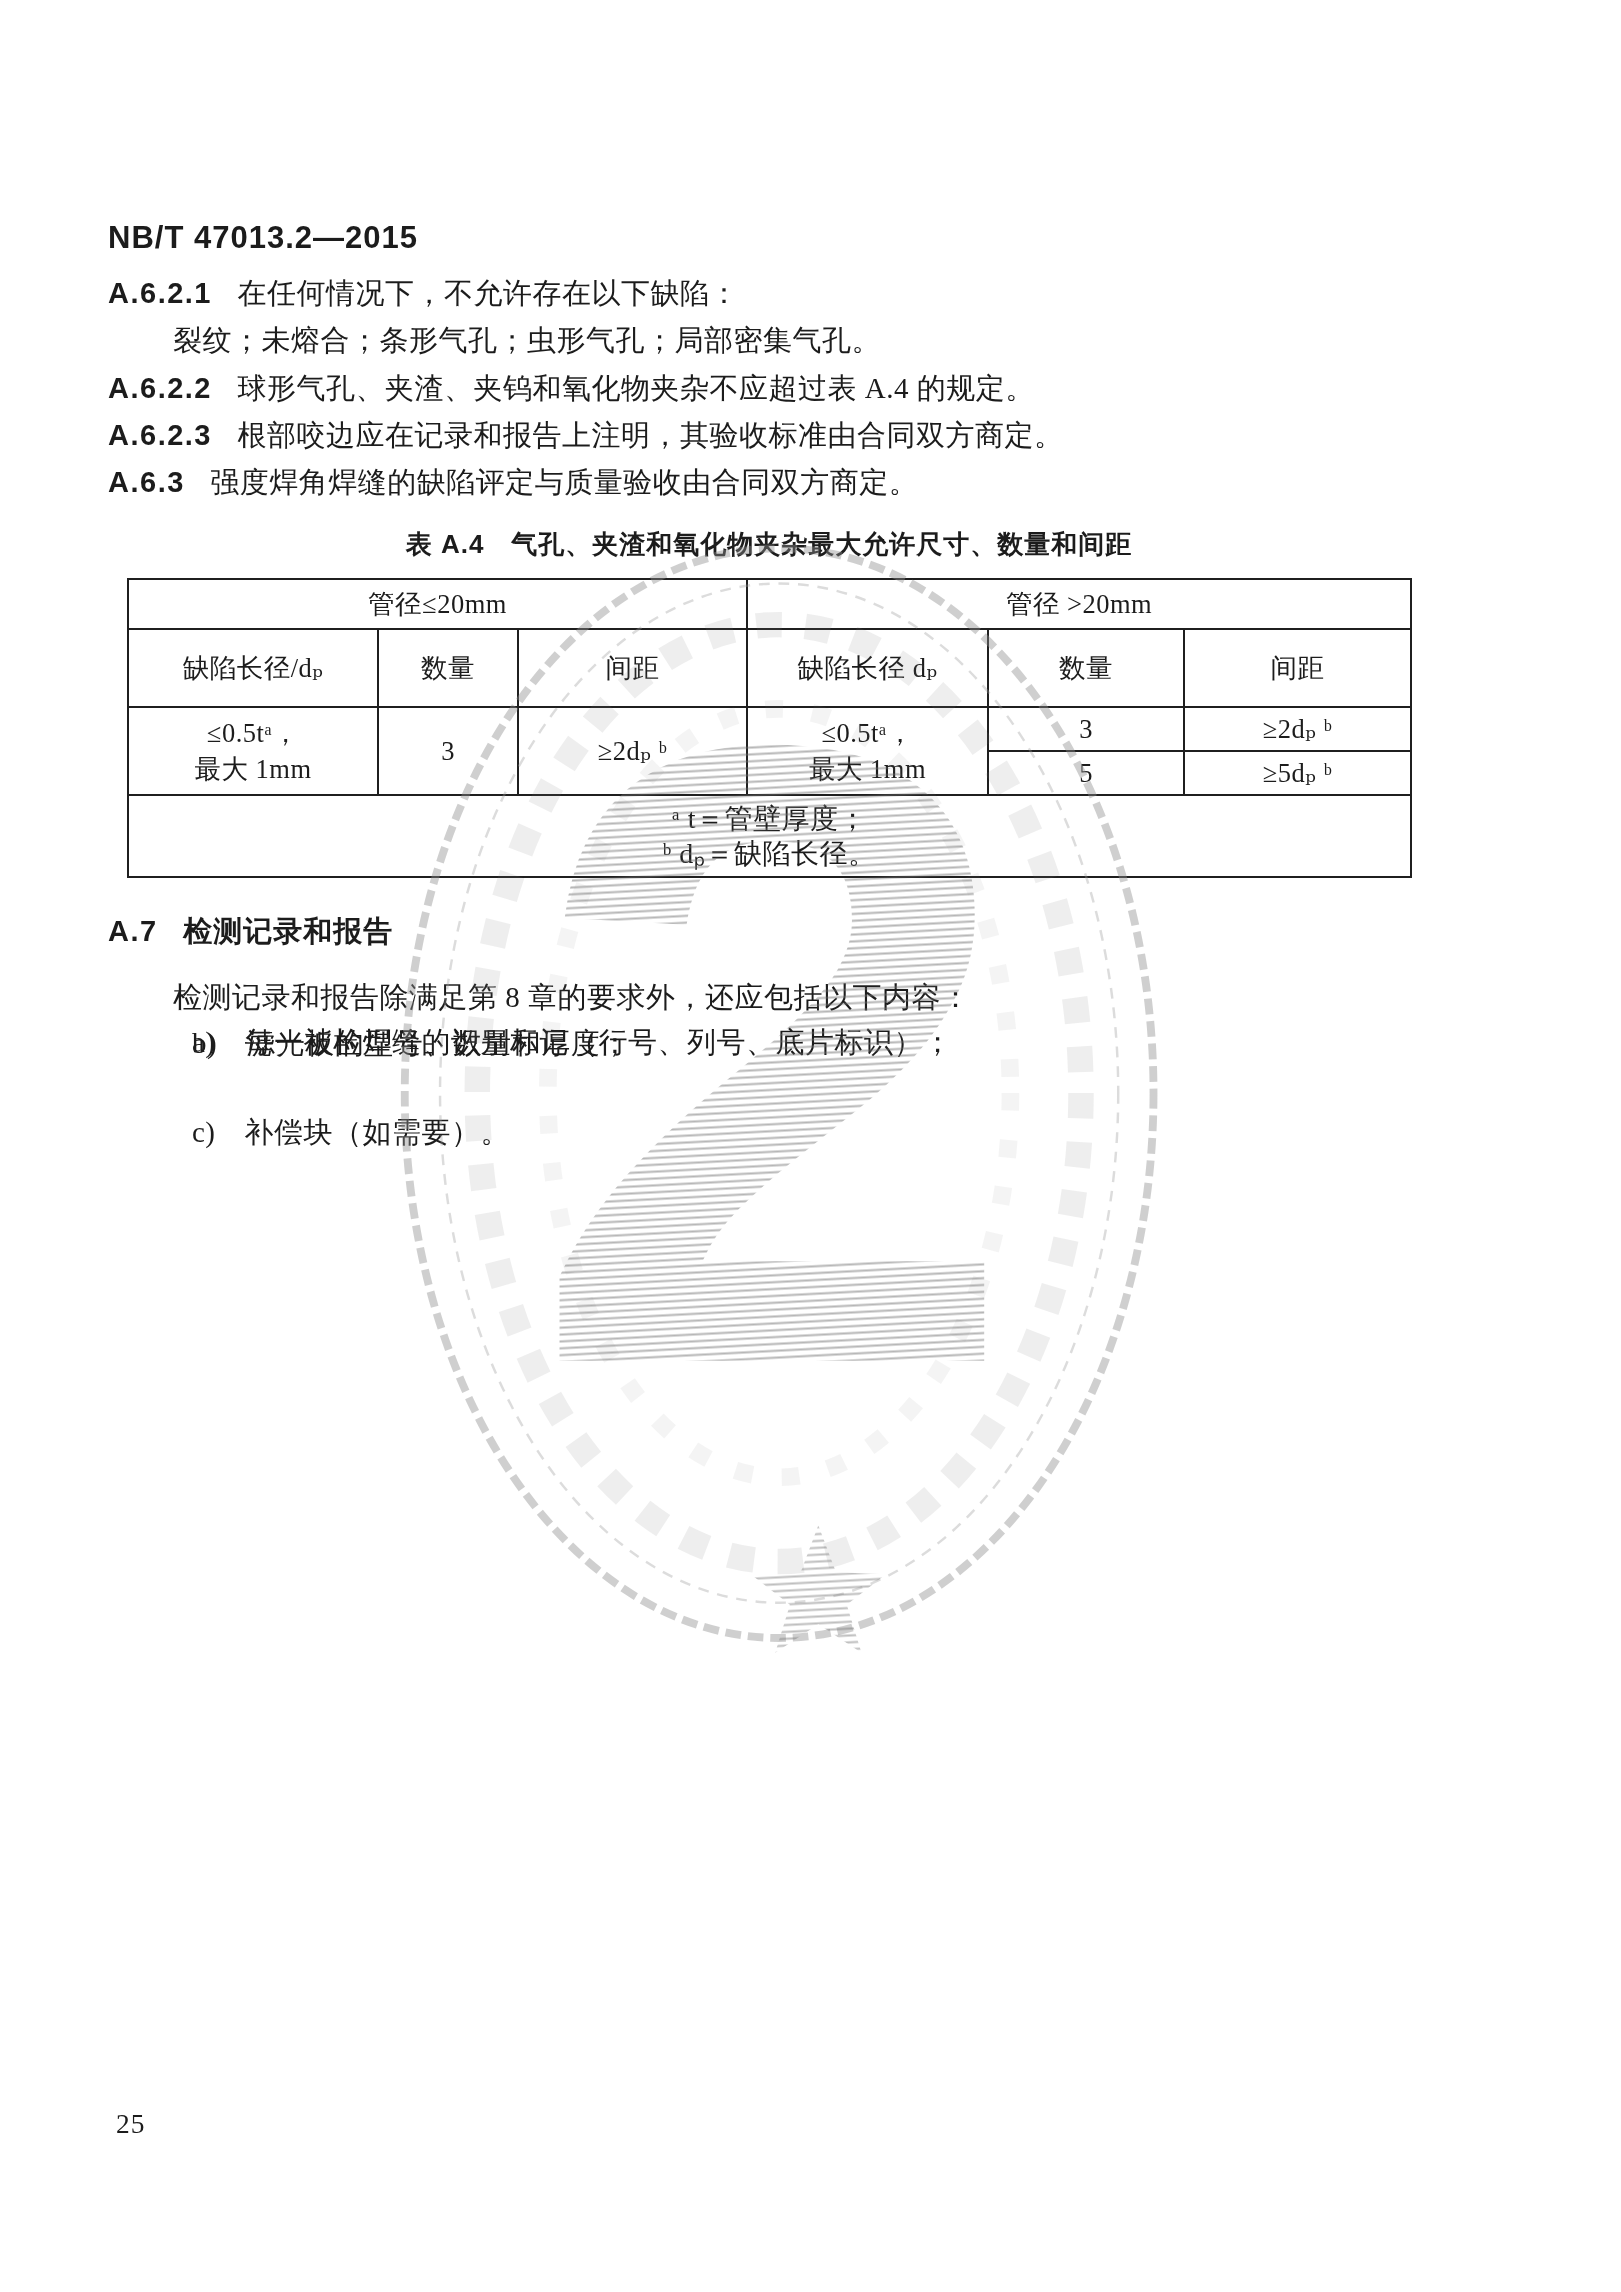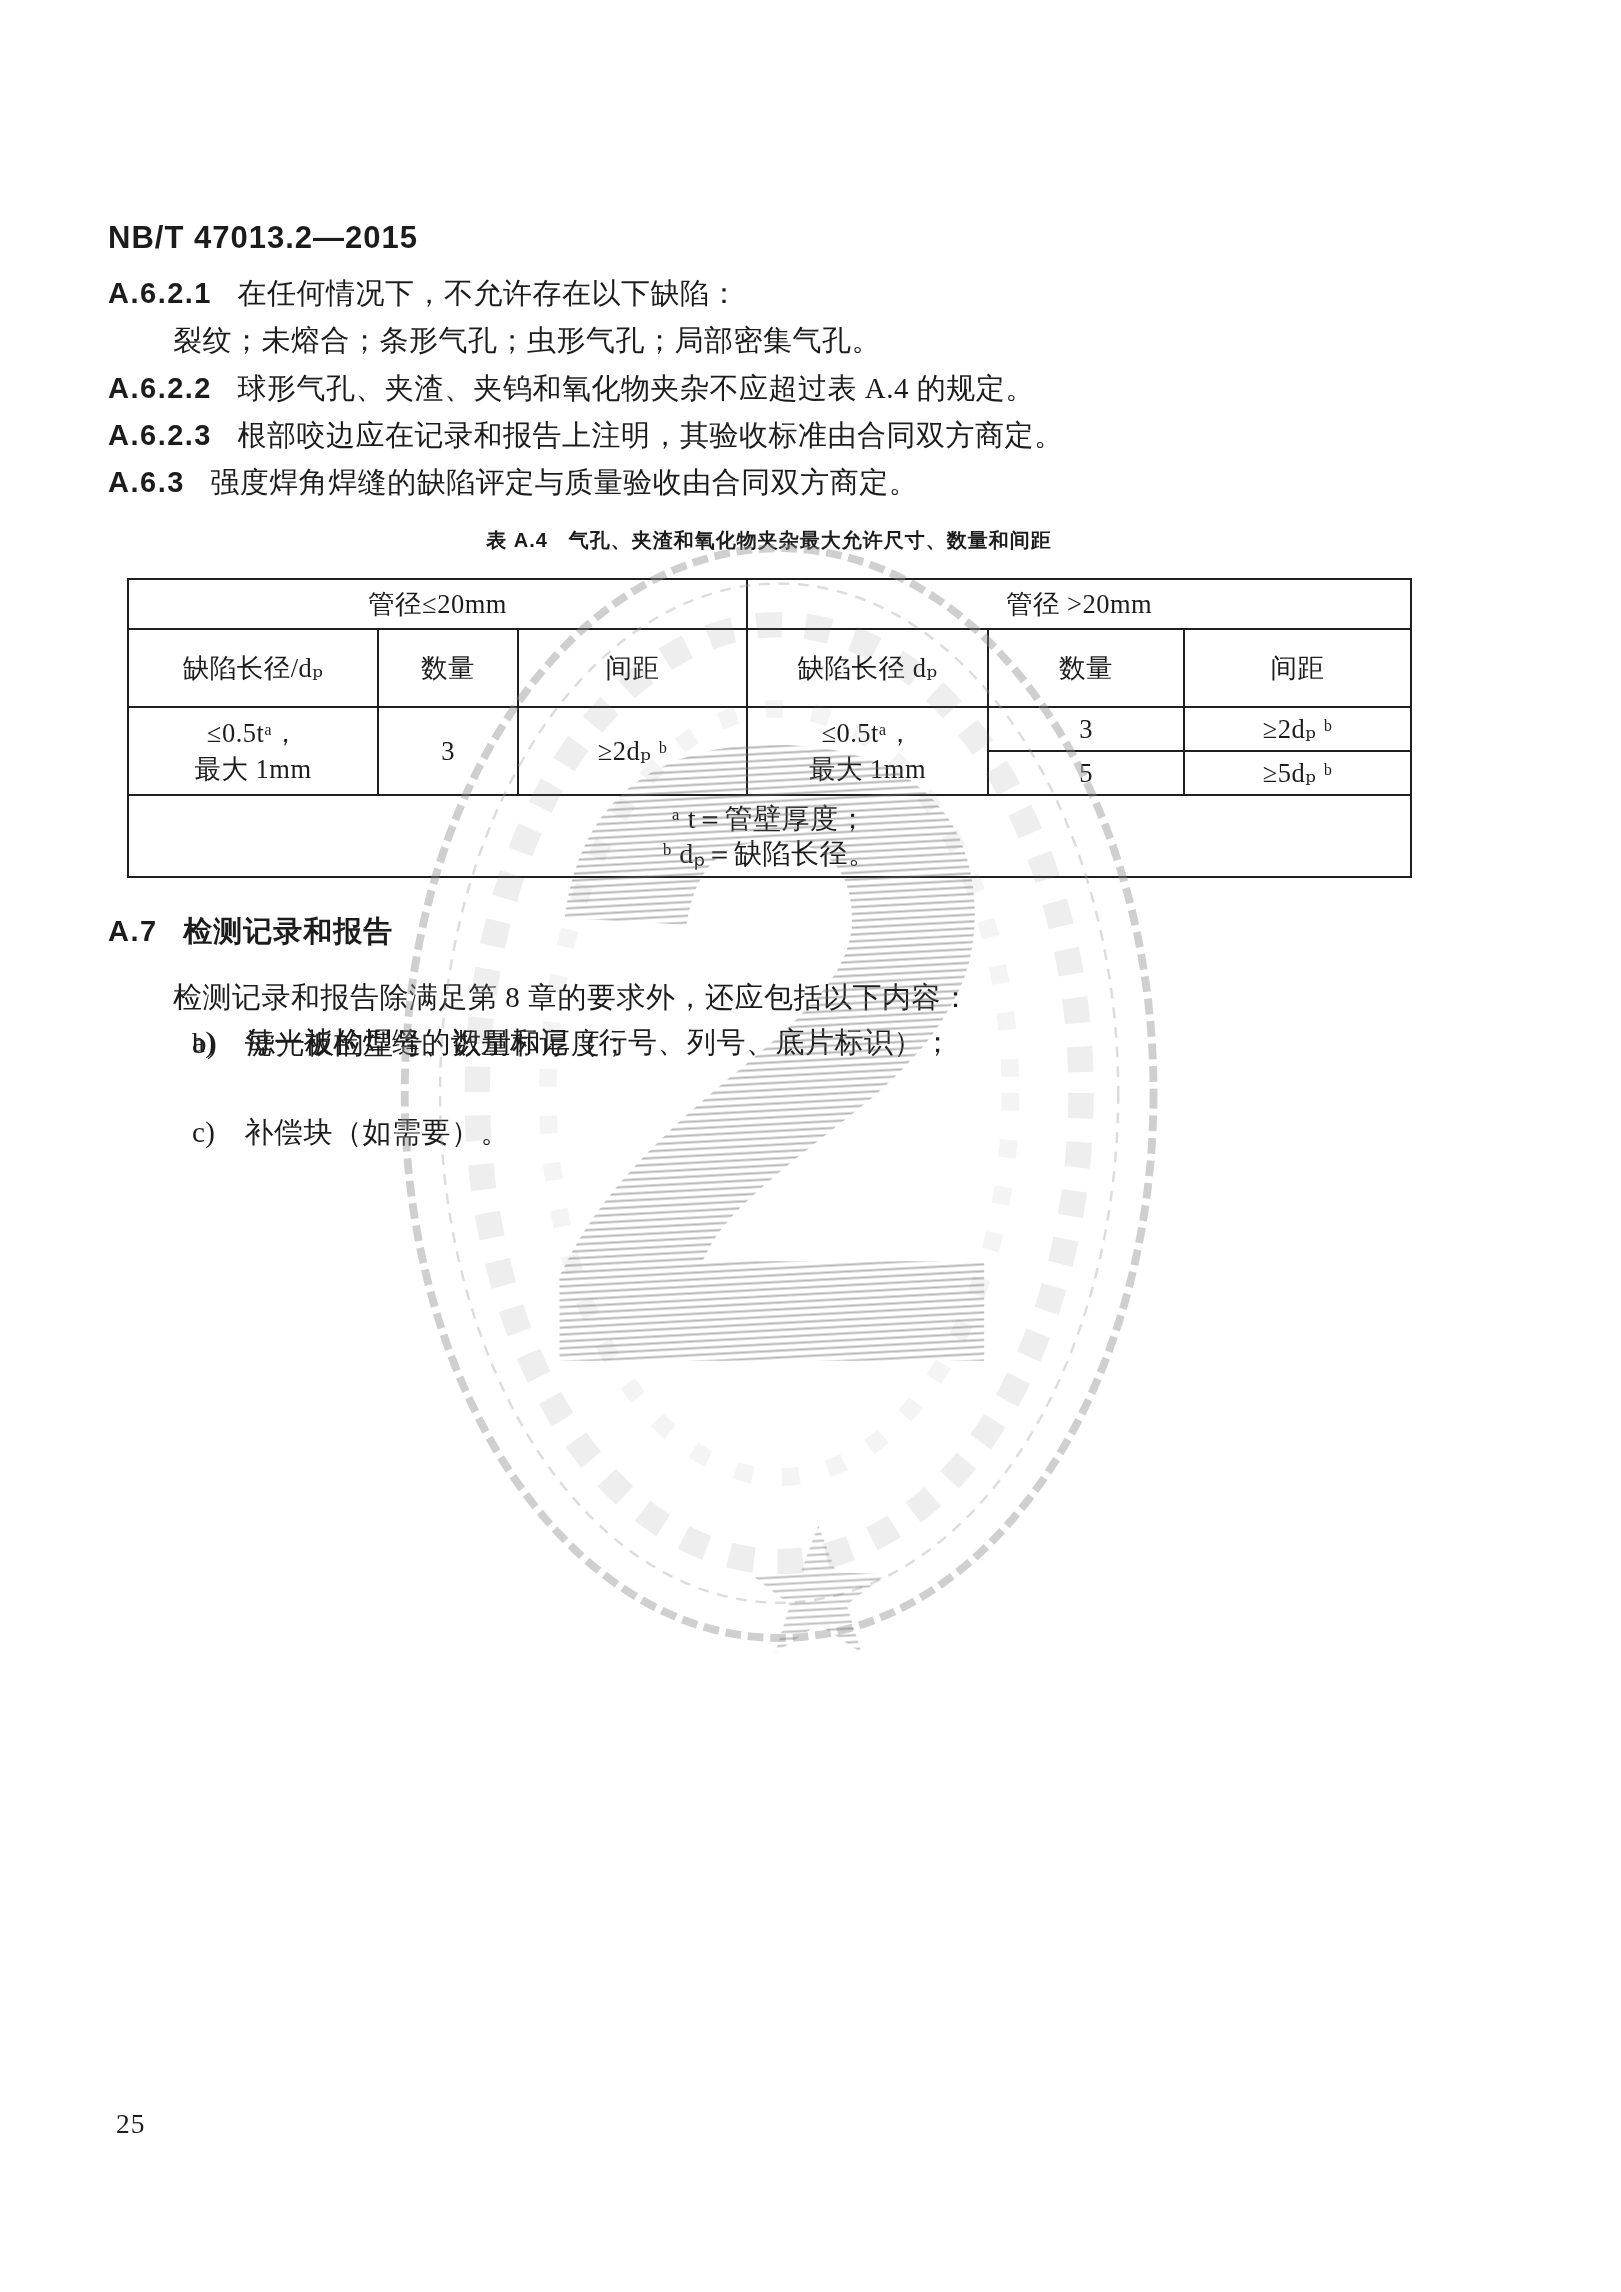--- a/index.html
+++ b/index.html
@@ -17,21 +17,21 @@
   }
   
   .clause{font-size:29px;letter-spacing:0.5px;}
   .clabel{
     font-family:"Liberation Sans","DejaVu Sans",sans-serif;
     font-weight:700;margin-right:25.5px;letter-spacing:1.5px;
   }
   
   .tbl-title{
     left:127px;top:527px;width:1284px;text-align:center;
-    font-size:20px;font-weight:700;letter-spacing:1px;
+    font-size:26px;font-weight:700;letter-spacing:1px;
     font-family:"Liberation Sans","DejaVu Sans",sans-serif;
   }
   
   table.spec{
     position:absolute;left:127px;top:578px;width:1284px;
     border-collapse:collapse;table-layout:fixed;
     font-size:26.5px;
   }
   table.spec{border:2.9px solid #1f1f1f;}
   table.spec td{

